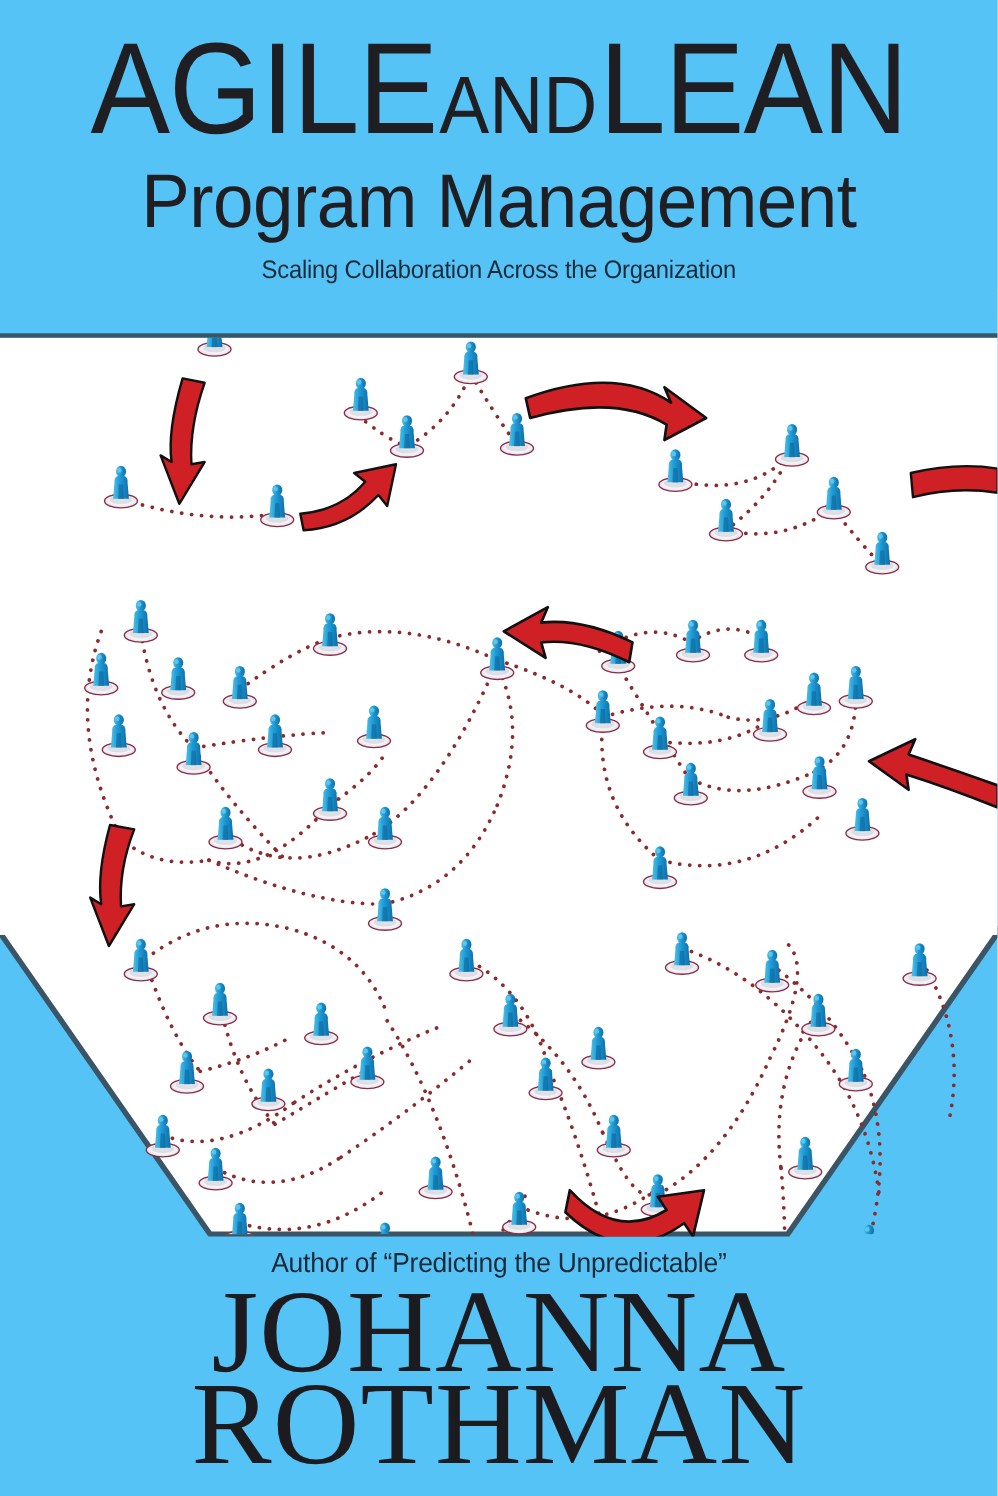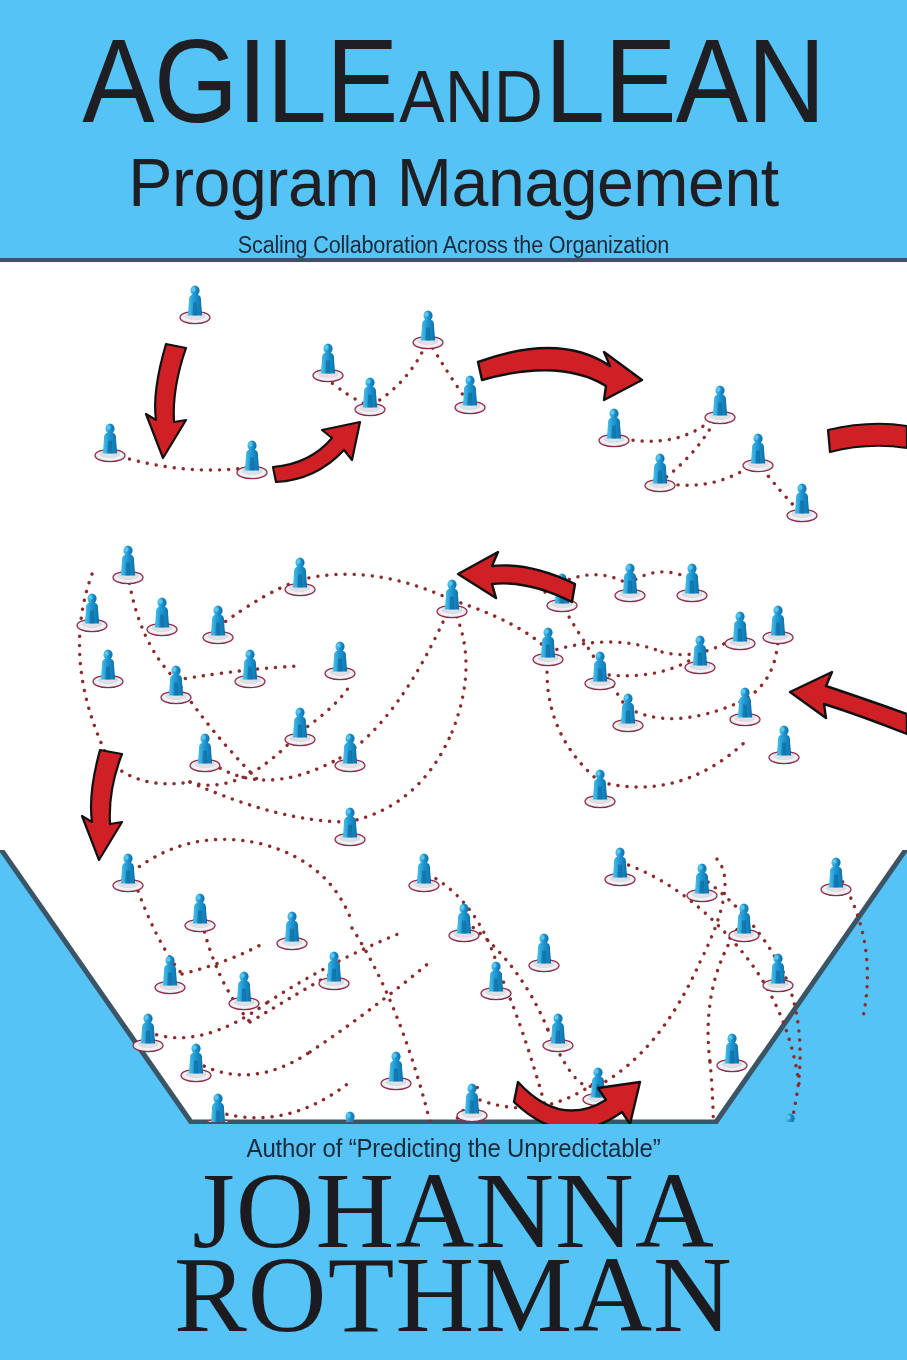--- a/index.html
+++ b/index.html
@@ -14,21 +14,21 @@
     overflow: hidden;
     background: #55c3f5;
     font-family: "Liberation Sans", sans-serif;
   }
 
   
   #header-band {
     position: absolute;
     left: 0; top: 0;
     width: 907px;
-    height: 262px;
+    height: 307px;
     background: #55c3f5;
     border-bottom: 4px solid #3b5566;
     box-sizing: border-box;
     z-index: 6;
   }
   #title-main {
     position: absolute;
     left: 0; top: 22px;
     width: 907px;
     text-align: center;

